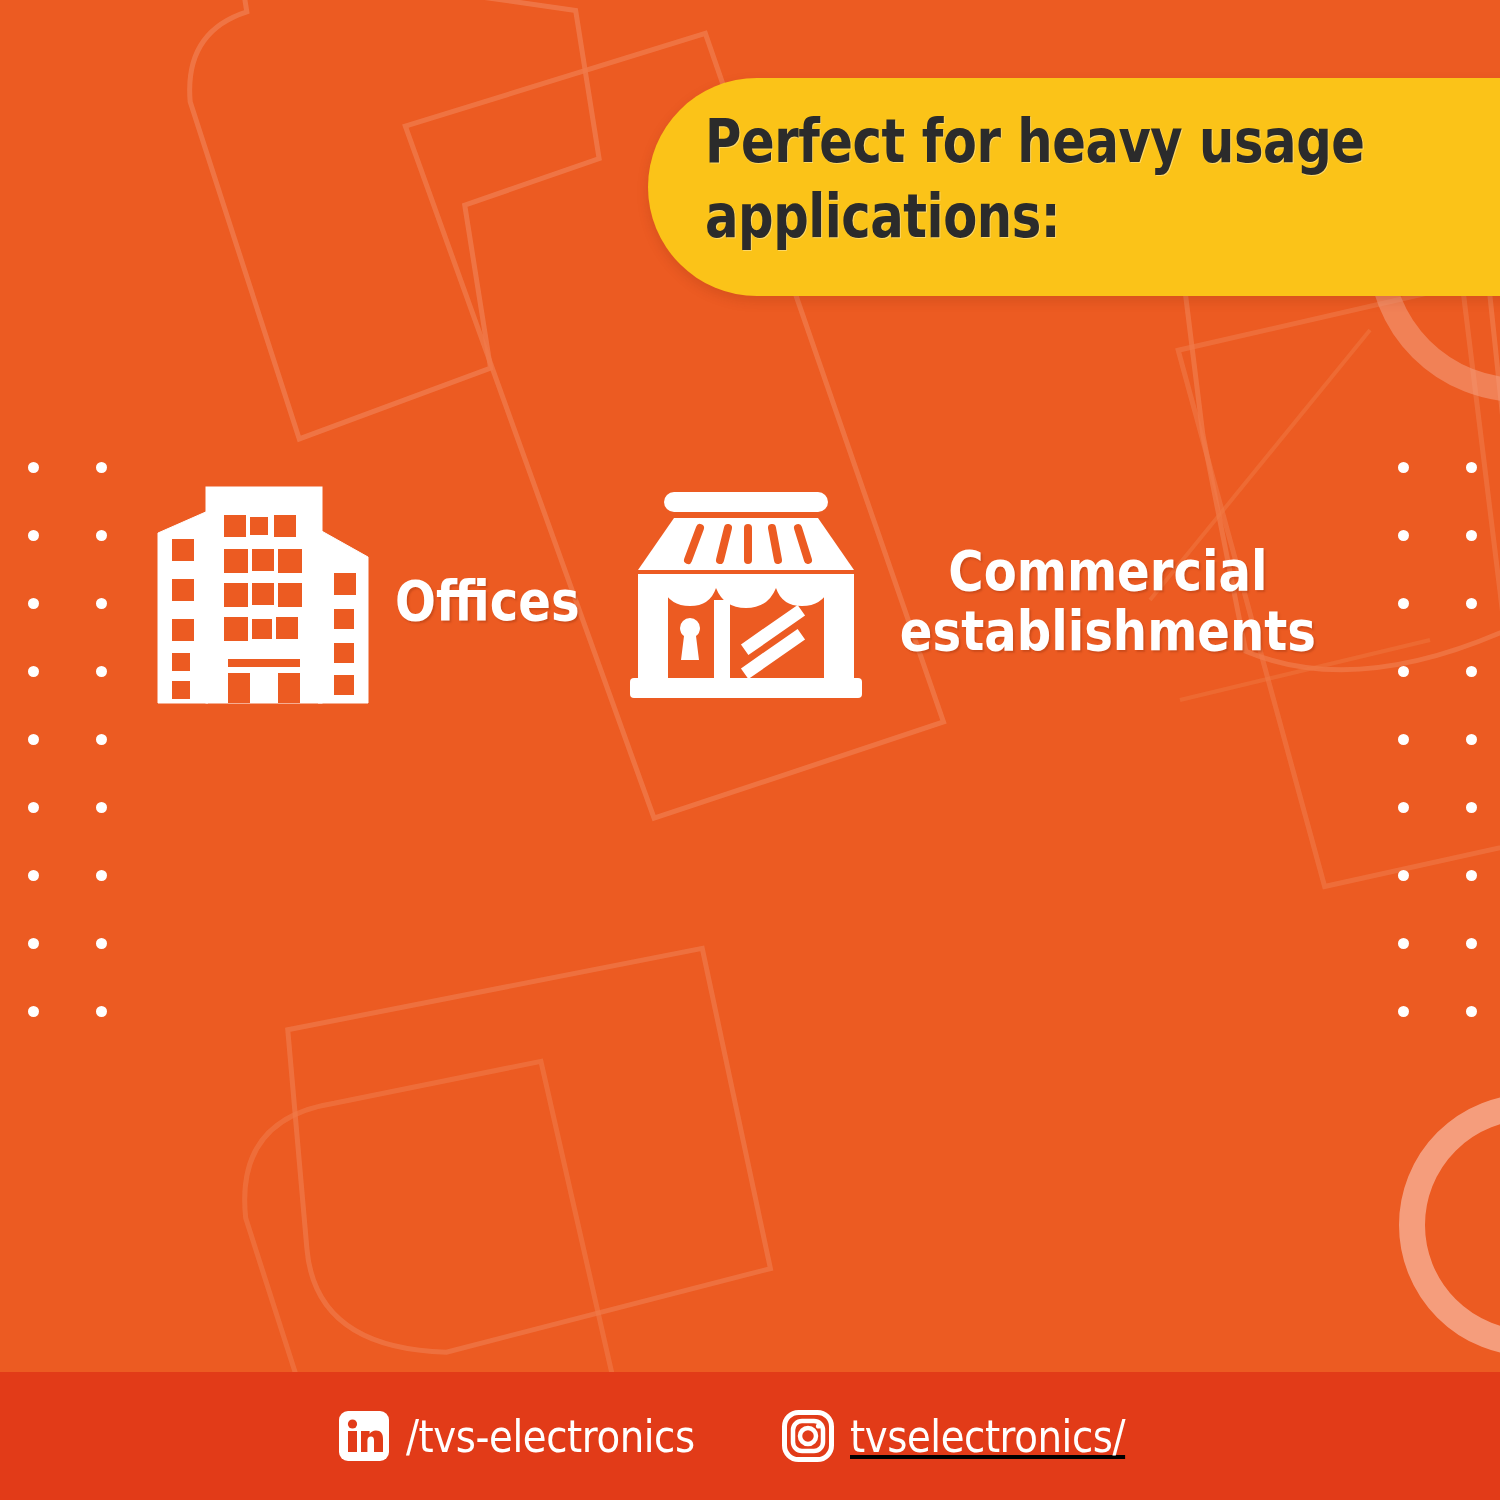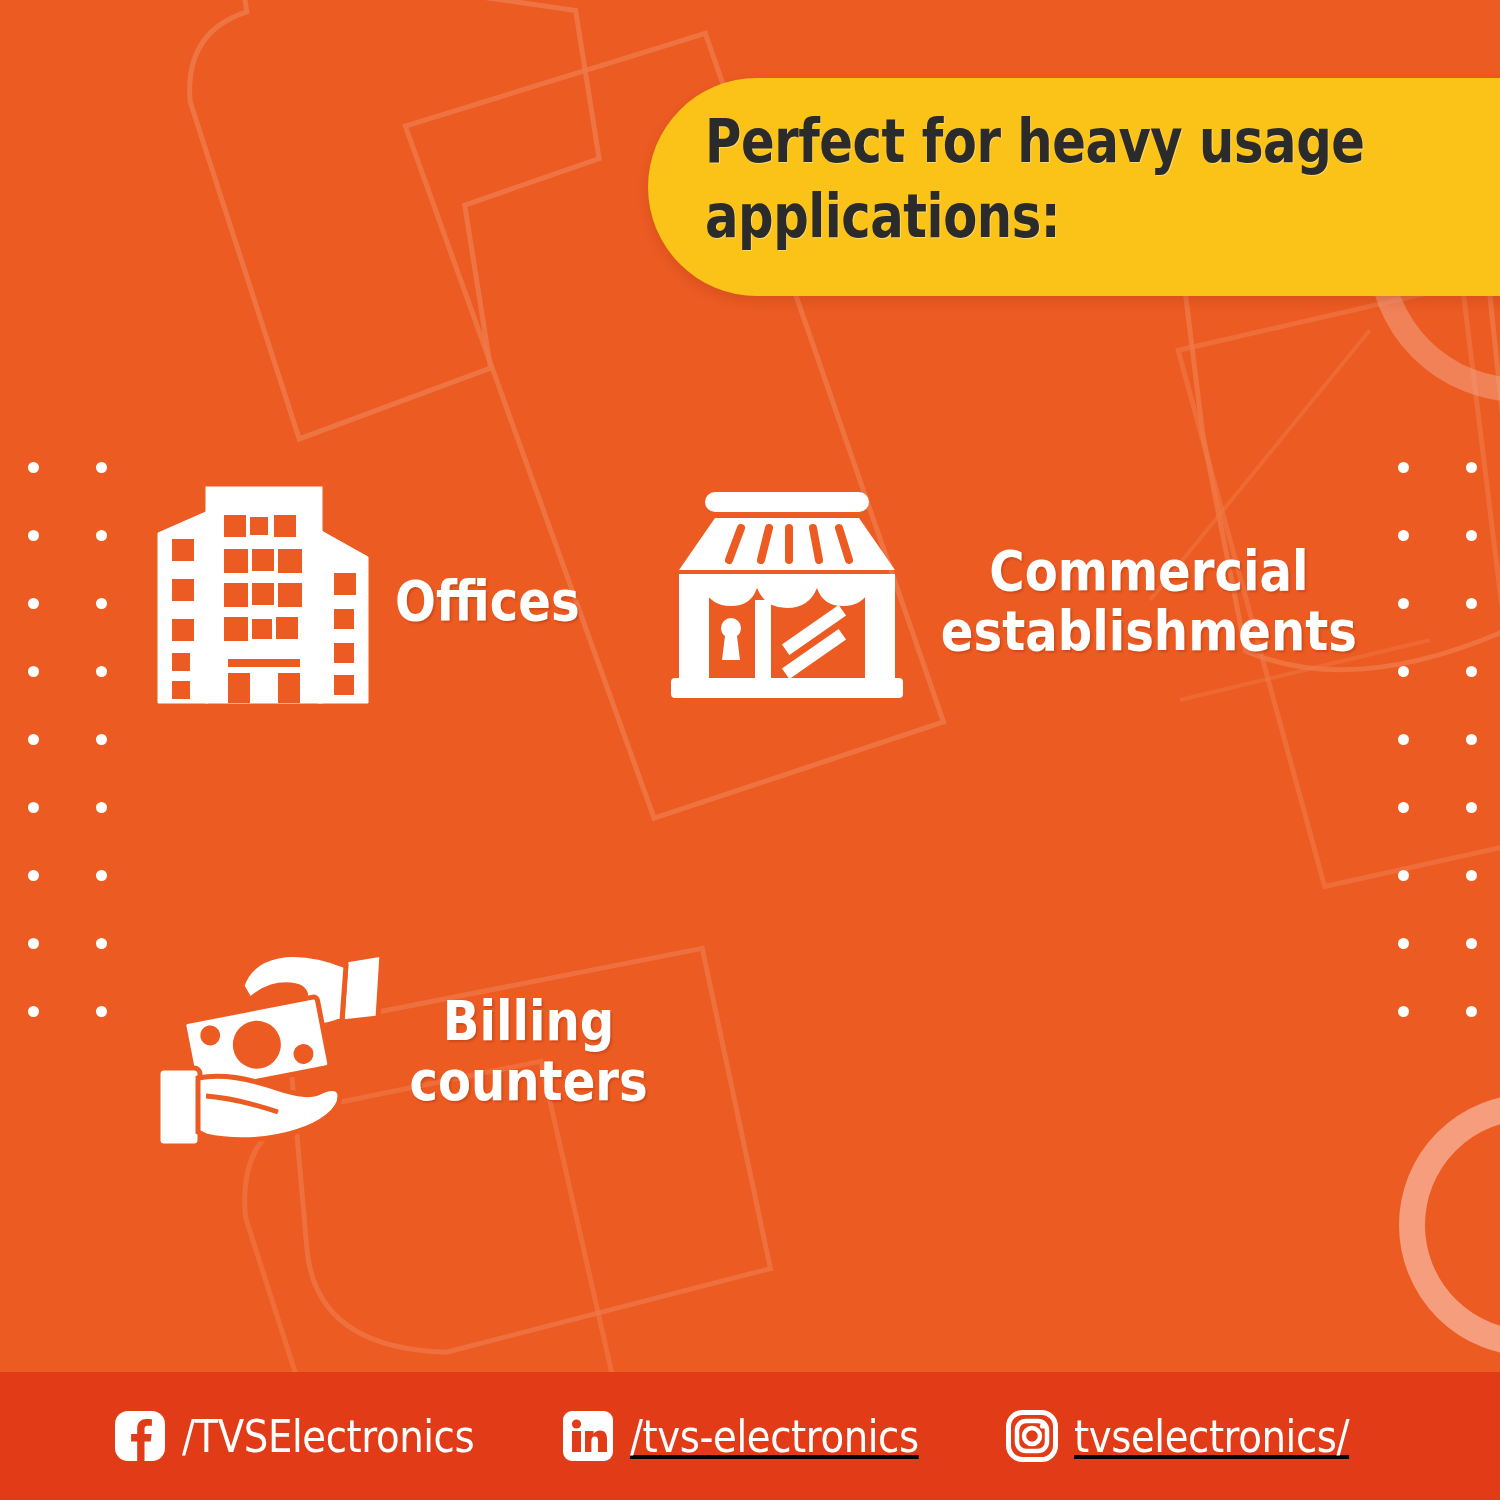--- a/index.html
+++ b/index.html
@@ -283,69 +283,25 @@
           <g stroke="#FFFFFF" stroke-width="13" stroke-linecap="square">
             <path d="M124 158 L170 126"></path>
             <path d="M124 182 L170 150"></path>
           </g>
         </svg>
       </div>
       <div class="cell-label">Commercial
 establishments</div>
     </div>
 
-    <div class="cell">
-      <div class="icon-wrap">
-        <svg width="240" height="218" viewBox="0 0 240 218" aria-hidden="true">
-
-          <path d="M232 18 L196 24 L192 86 L228 82 Z" fill="#FFFFFF" stroke="#EC5B22" stroke-width="5"></path>
-          <path d="M196 30
-                   C176 22 150 16 128 20
-                   C108 24 96 36 92 50
-                   L100 64
-                   C112 52 130 46 146 50
-                   C154 52 158 58 154 64
-                   C150 70 138 72 128 70
-                   L132 86
-                   C150 94 174 92 192 84 Z" fill="#FFFFFF" stroke="#EC5B22" stroke-width="5"></path>
-
-          <g transform="rotate(-11 110 104)">
-            <rect x="38" y="72" width="136" height="72" rx="4" fill="#FFFFFF" stroke="#EC5B22" stroke-width="5"></rect>
-            <circle cx="106" cy="108" r="24" fill="#EC5B22"></circle>
-            <circle cx="62" cy="90" r="10" fill="#EC5B22"></circle>
-            <circle cx="150" cy="126" r="10" fill="#EC5B22"></circle>
-          </g>
-
-          <rect x="8" y="132" width="42" height="78" rx="6" fill="#FFFFFF" stroke="#EC5B22" stroke-width="5"></rect>
-          <path d="M48 142
-                   C70 138 96 142 120 150
-                   C140 157 158 162 170 156
-                   C182 150 190 152 190 160
-                   C190 174 172 188 146 196
-                   C118 205 82 206 56 200
-                   L48 196 Z" fill="#FFFFFF" stroke="#EC5B22" stroke-width="5"></path>
-          <path d="M56 160 C84 162 110 170 128 176" fill="none" stroke="#EC5B22" stroke-width="5"></path>
-        </svg>
-      </div>
-      <div class="cell-label">Billing
-counters</div>
-    </div>
 
   </div>
 
   <div class="footer">
 
-    <div class="social">
-      <svg class="social-icon" viewBox="0 0 52 52">
-        <rect x="1" y="1" width="50" height="50" rx="13" fill="#FFFFFF"></rect>
-        <path d="M30.5 51V31.5h6.2l0.95-7.4H30.5v-4.7c0-2.1 0.6-3.55 3.65-3.55h3.75V9.2c-0.65-0.1-2.9-0.3-5.5-0.3
-                 c-5.45 0-9.2 3.35-9.2 9.5v5.7h-6.1v7.4h6.1V51z" fill="#E23B18"></path>
-      </svg>
-      <span class="social-handle">/TVSElectronics</span>
-    </div>
 
     <div class="social">
       <svg class="social-icon" viewBox="0 0 52 52">
         <rect x="1" y="1" width="50" height="50" rx="9" fill="#FFFFFF"></rect>
         <circle cx="14.5" cy="14" r="4.6" fill="#E23B18"></circle>
         <rect x="10" y="21" width="9" height="21" fill="#E23B18"></rect>
         <path d="M23 21h8.6v2.9c1.2-2.1 3.6-3.4 6.3-3.4c5 0 7.1 3.1 7.1 8.4V42h-9V30.5c0-2.6-0.9-4.1-3-4.1
                  c-2.3 0-3.6 1.6-3.6 4.1V42H23z" fill="#E23B18"></path>
       </svg>
       <span class="social-handle">/tvs-electronics</span>

